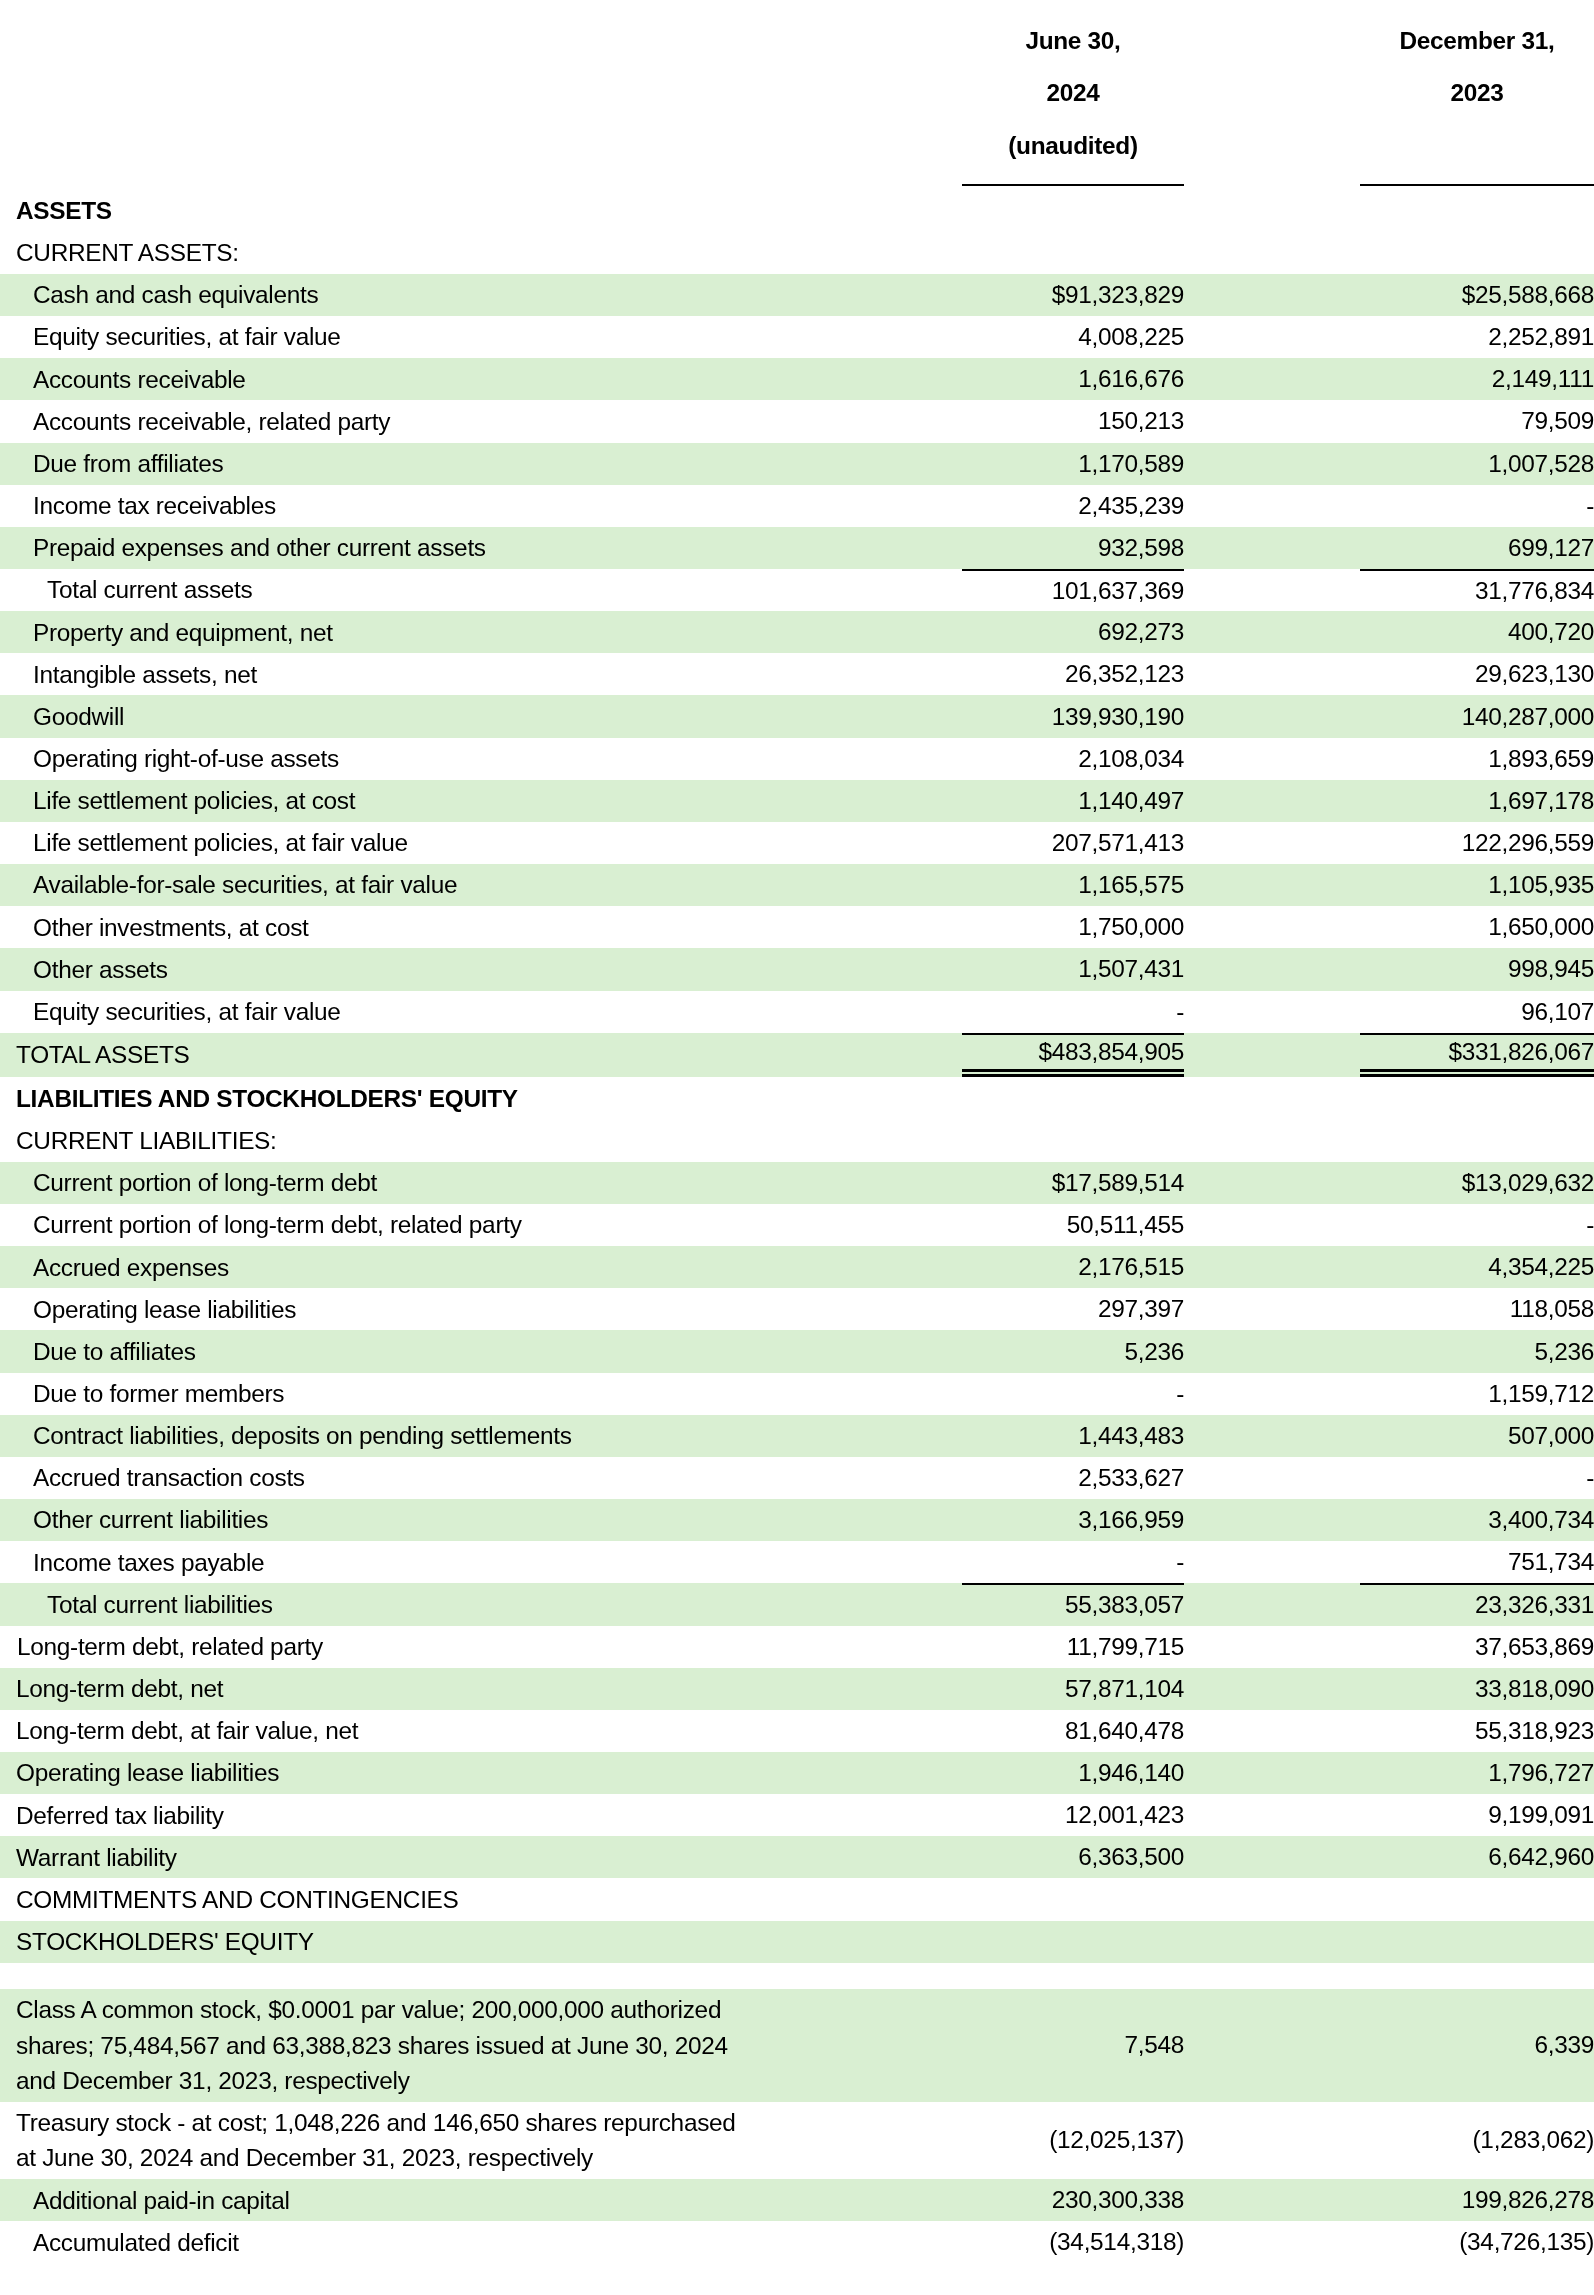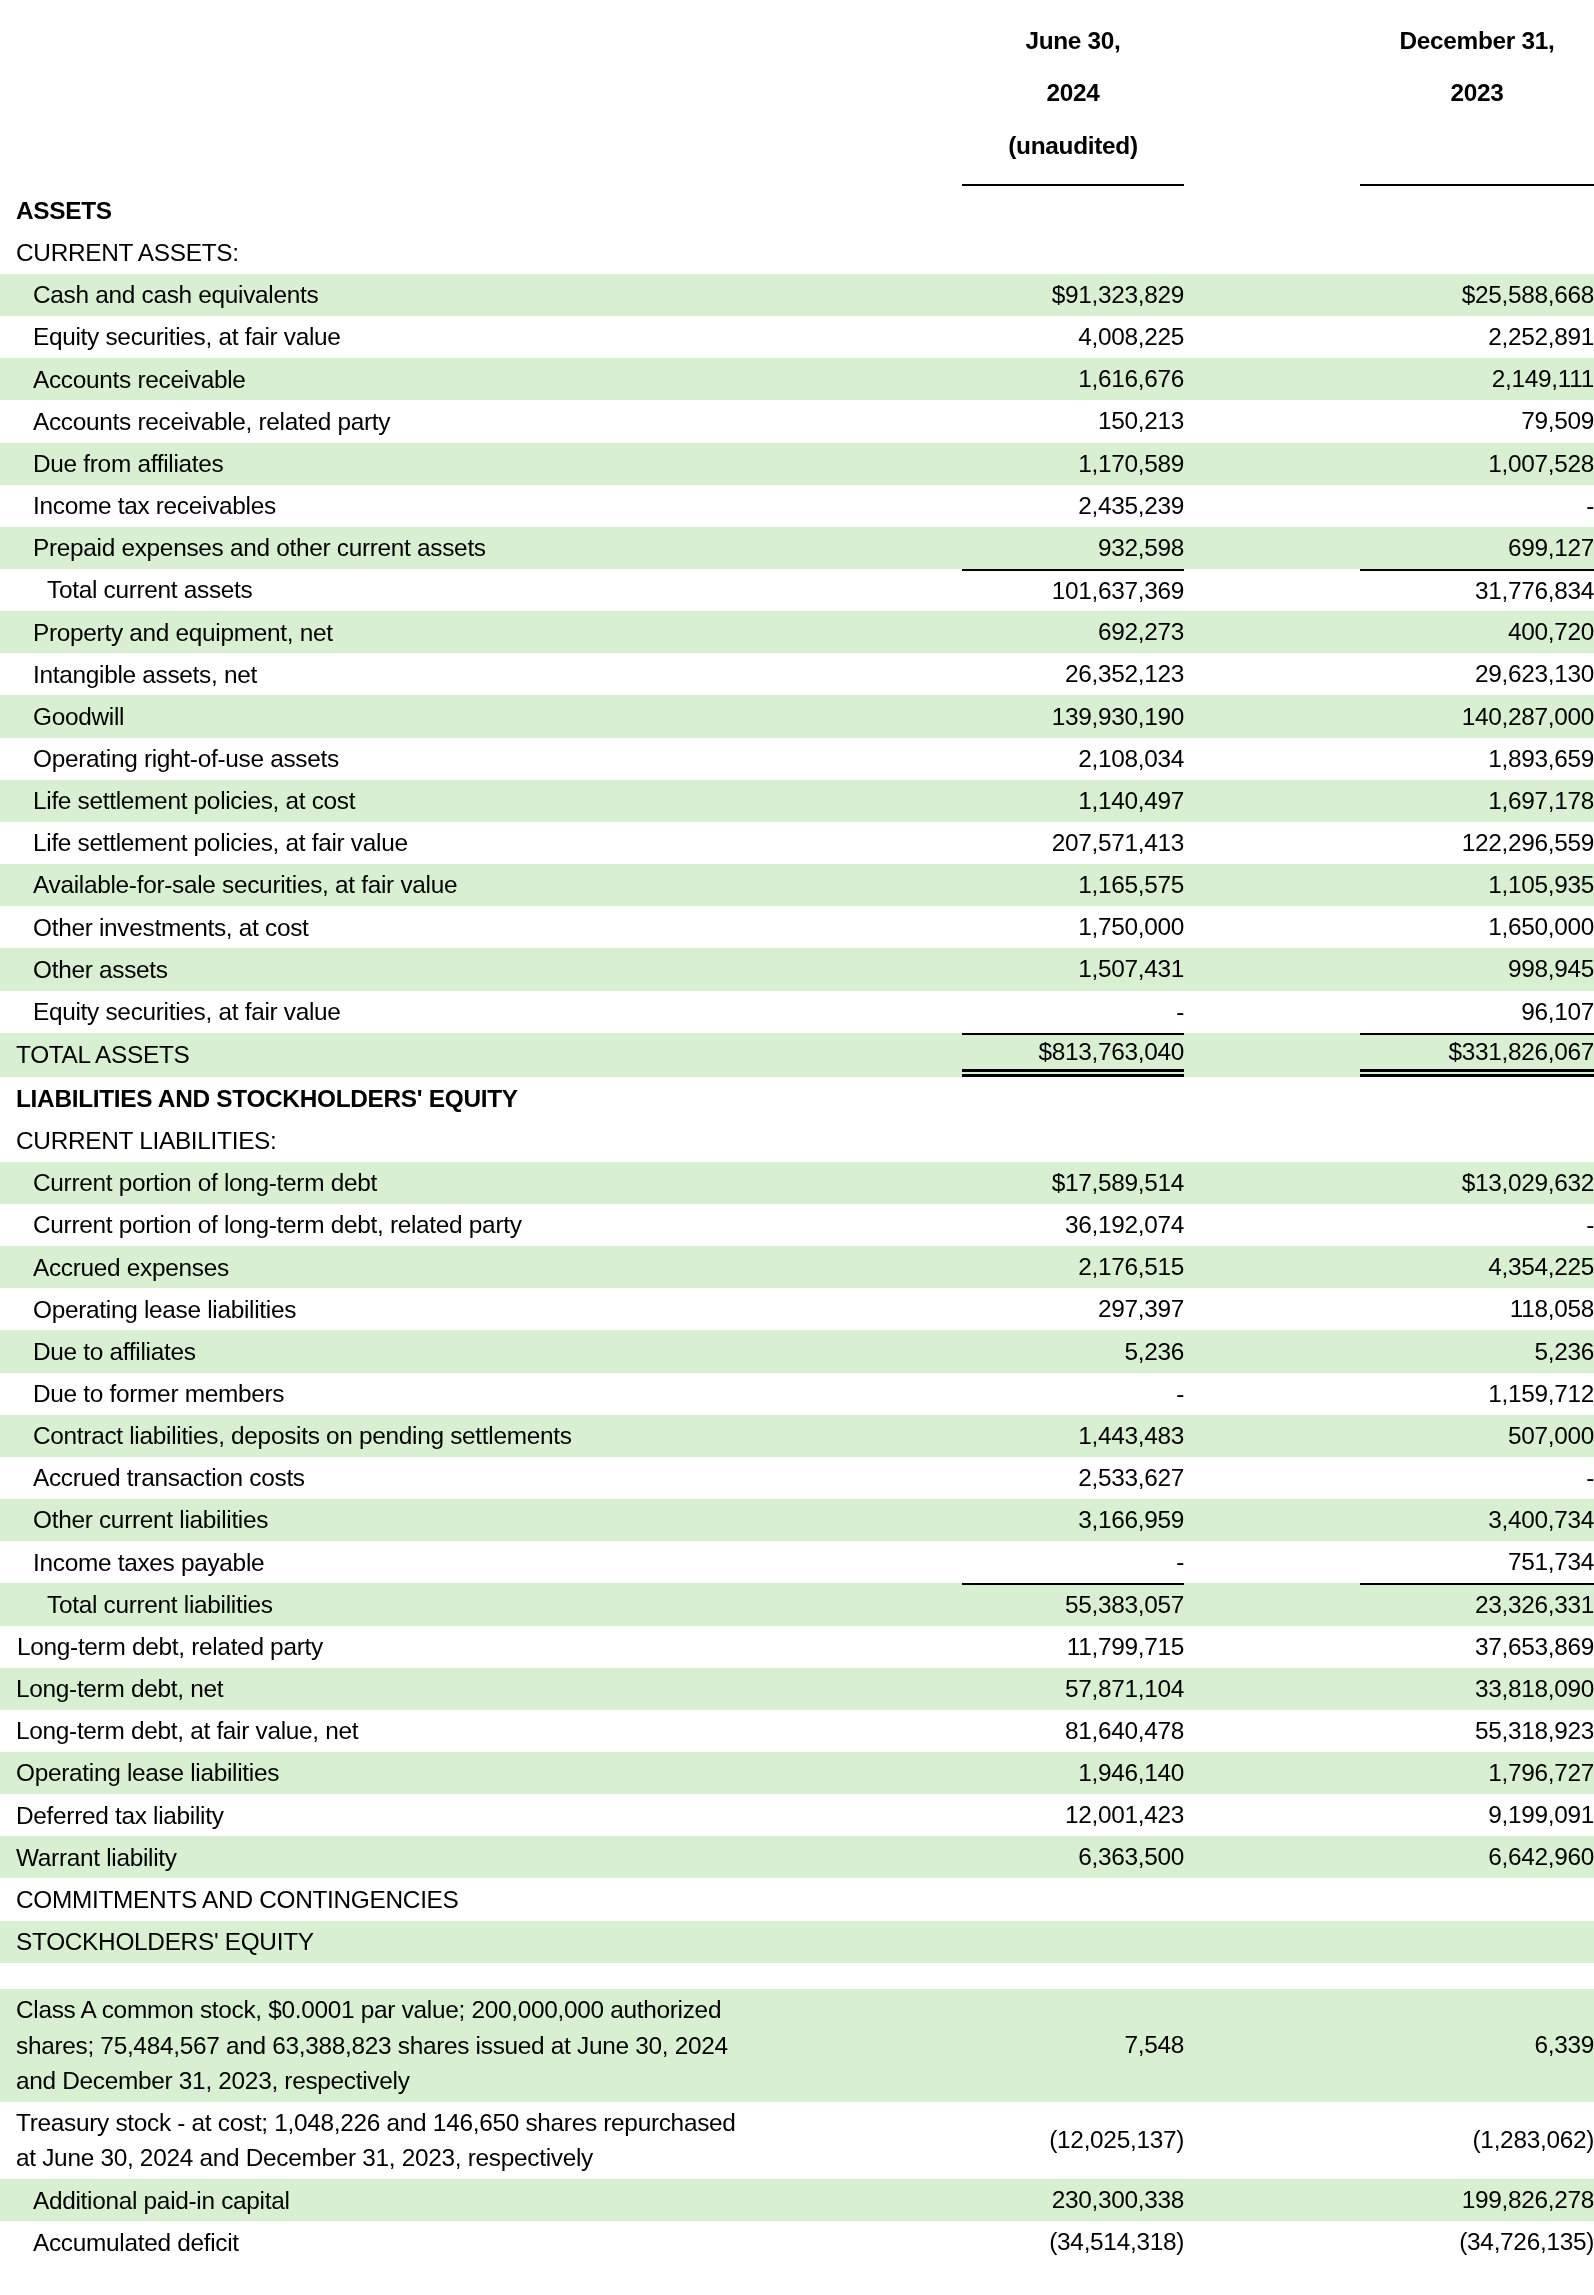--- a/index.html
+++ b/index.html
@@ -208,21 +208,21 @@
 
   <div class="row">
     <div class="label ind1">Equity securities, at fair value</div>
     <div class="val">-</div>
     <div class="gapcell"></div>
     <div class="val">96,107</div>
   </div>
 
   <div class="row shade">
     <div class="label ind0">TOTAL ASSETS</div>
-    <div class="val ul-top ul-double">$813,763,040</div>
+    <div class="val ul-top ul-double">$483,854,905</div>
     <div class="gapcell"></div>
     <div class="val ul-top ul-double">$331,826,067</div>
   </div>
 
   <div class="row">
     <div class="label ind0 bold">LIABILITIES AND STOCKHOLDERS' EQUITY</div>
     <div class="val"></div>
     <div class="gapcell"></div>
     <div class="val"></div>
   </div>
@@ -236,21 +236,21 @@
 
   <div class="row shade">
     <div class="label ind1">Current portion of long-term debt</div>
     <div class="val">$17,589,514</div>
     <div class="gapcell"></div>
     <div class="val">$13,029,632</div>
   </div>
 
   <div class="row">
     <div class="label ind1">Current portion of long-term debt, related party</div>
-    <div class="val">36,192,074</div>
+    <div class="val">50,511,455</div>
     <div class="gapcell"></div>
     <div class="val">-</div>
   </div>
 
   <div class="row shade">
     <div class="label ind1">Accrued expenses</div>
     <div class="val">2,176,515</div>
     <div class="gapcell"></div>
     <div class="val">4,354,225</div>
   </div>

